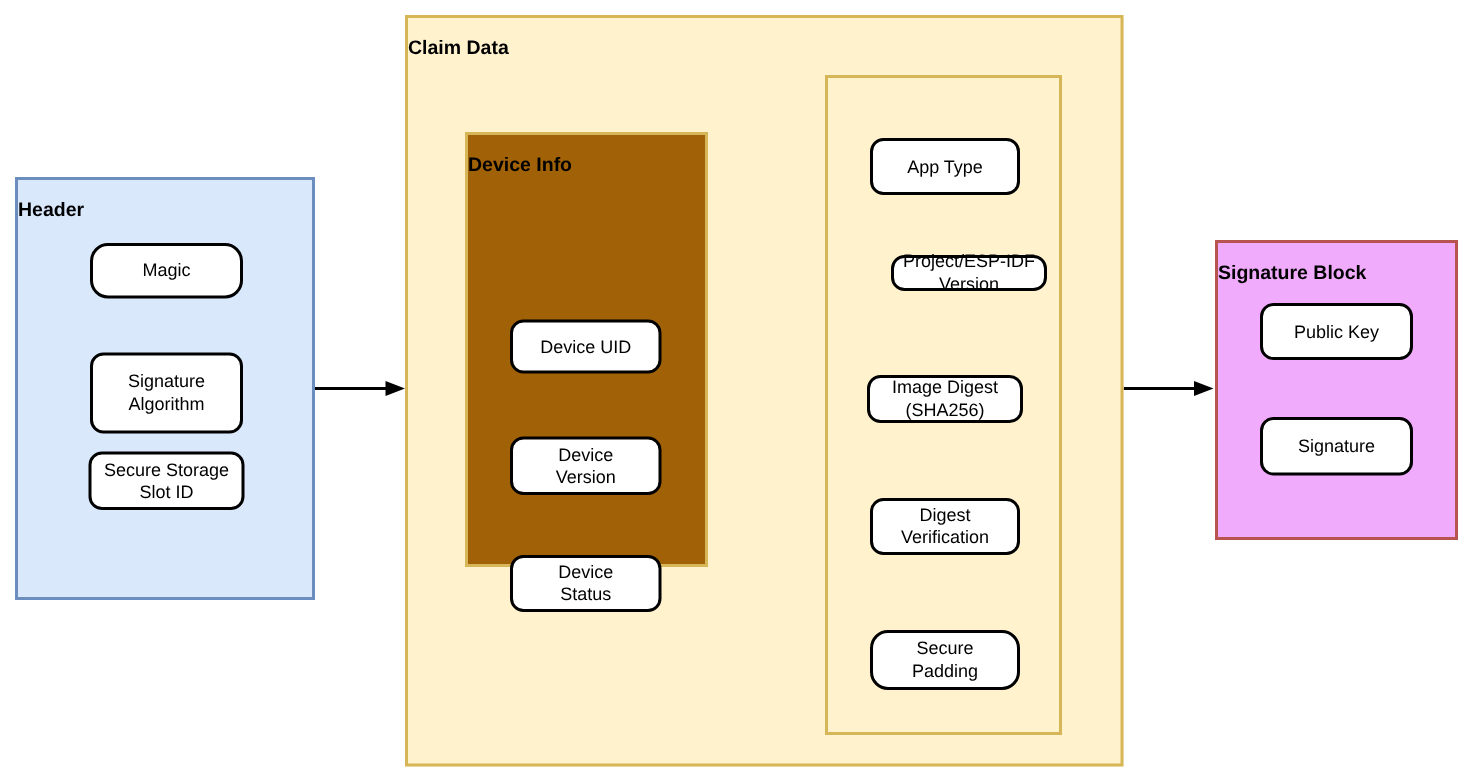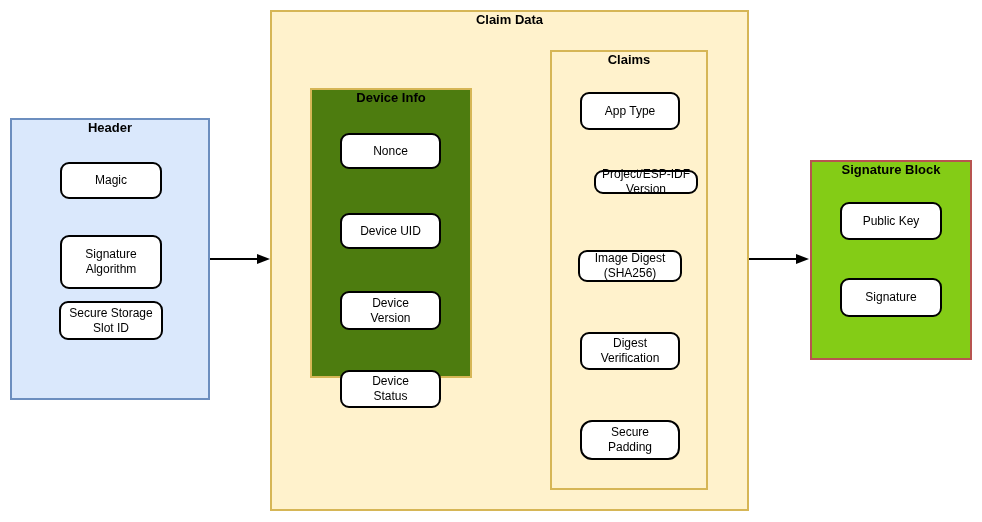--- a/index.html
+++ b/index.html
@@ -16,67 +16,67 @@
     color: #000000;
     overflow: hidden;
   }
   .group {
     position: absolute;
     box-sizing: border-box;
     border: 2px solid transparent;
   }
   .group-title {
     position: absolute;
-    top: 0;
+    top: 12px;
     left: 0;
     right: 0;
-    text-align: center;
+    text-align: left;
     font-weight: bold;
     font-size: 13px;
     white-space: nowrap;
   }
   .g-header {
     left: 10px; top: 118px; width: 200px; height: 282px;
     background: #dae8fc; border-color: #6c8ebf;
   }
   .g-claim {
     left: 270px; top: 10px; width: 479px; height: 501px;
     background: #fff2cc; border-color: #d6b656;
   }
   .g-device {
     left: 38px; top: 76px; width: 162px; height: 290px;
-    background: #4d7c0f; border-color: #d6b656;
+    background: #a16207; border-color: #d6b656;
   }
   .g-claims {
     left: 278px; top: 38px; width: 158px; height: 440px;
     background: #fff2cc; border-color: #d6b656;
   }
   .g-sig {
     left: 810px; top: 160px; width: 162px; height: 200px;
-    background: #84cc16; border-color: #b85450;
+    background: #f0abfc; border-color: #b85450;
   }
   .node {
     position: absolute;
     box-sizing: border-box;
     background: #ffffff;
     border: 2px solid #000000;
     border-radius: 9px;
     display: flex;
     align-items: center;
     justify-content: center;
     text-align: center;
     font-size: 12px;
     line-height: 1.25;
     padding: 2px;
   }
   .node .lbl { display: inline-block; text-align: center; }
   .node .lbl.narrow { max-width: 62px; }
 
   
-  .n-magic   { left: 48px; top: 42px;  width: 102px; height: 37px; }
+  .n-magic   { left: 48px; top: 42px;  width: 102px; height: 37px; border-radius: 12px; }
   .n-sigalg  { left: 48px; top: 115px; width: 102px; height: 54px; }
   .n-sss     { left: 47px; top: 181px; width: 104px; height: 39px; }
 
   
   .n-nonce   { left: 28px; top: 43px;  width: 101px; height: 36px; }
   .n-duid    { left: 28px; top: 123px; width: 101px; height: 36px; }
   .n-dver    { left: 28px; top: 201px; width: 101px; height: 39px; }
   .n-dstat   { left: 28px; top: 280px; width: 101px; height: 38px; }
 
   
@@ -124,36 +124,32 @@
     <div class="node n-sss">
       <span class="lbl">Secure Storage Slot ID</span>
     </div>
   </section>
 
   <section class="group g-claim">
     <div class="group-title">Claim Data</div>
 
     <section class="group g-device">
       <div class="group-title">Device Info</div>
-      <div class="node n-nonce">
-        <span class="lbl">Nonce</span>
-      </div>
       <div class="node n-duid">
         <span class="lbl">Device UID</span>
       </div>
       <div class="node n-dver">
         <span class="lbl narrow">Device Version</span>
       </div>
       <div class="node n-dstat">
         <span class="lbl narrow">Device Status</span>
       </div>
     </section>
 
     <section class="group g-claims">
-      <div class="group-title">Claims</div>
       <div class="node n-apptype">
         <span class="lbl">App Type</span>
       </div>
       <div class="node n-proj">
         <span class="lbl">Project/ESP-IDF Version</span>
       </div>
       <div class="node n-imgdig">
         <span class="lbl">Image Digest (SHA256)</span>
       </div>
       <div class="node n-digver">

